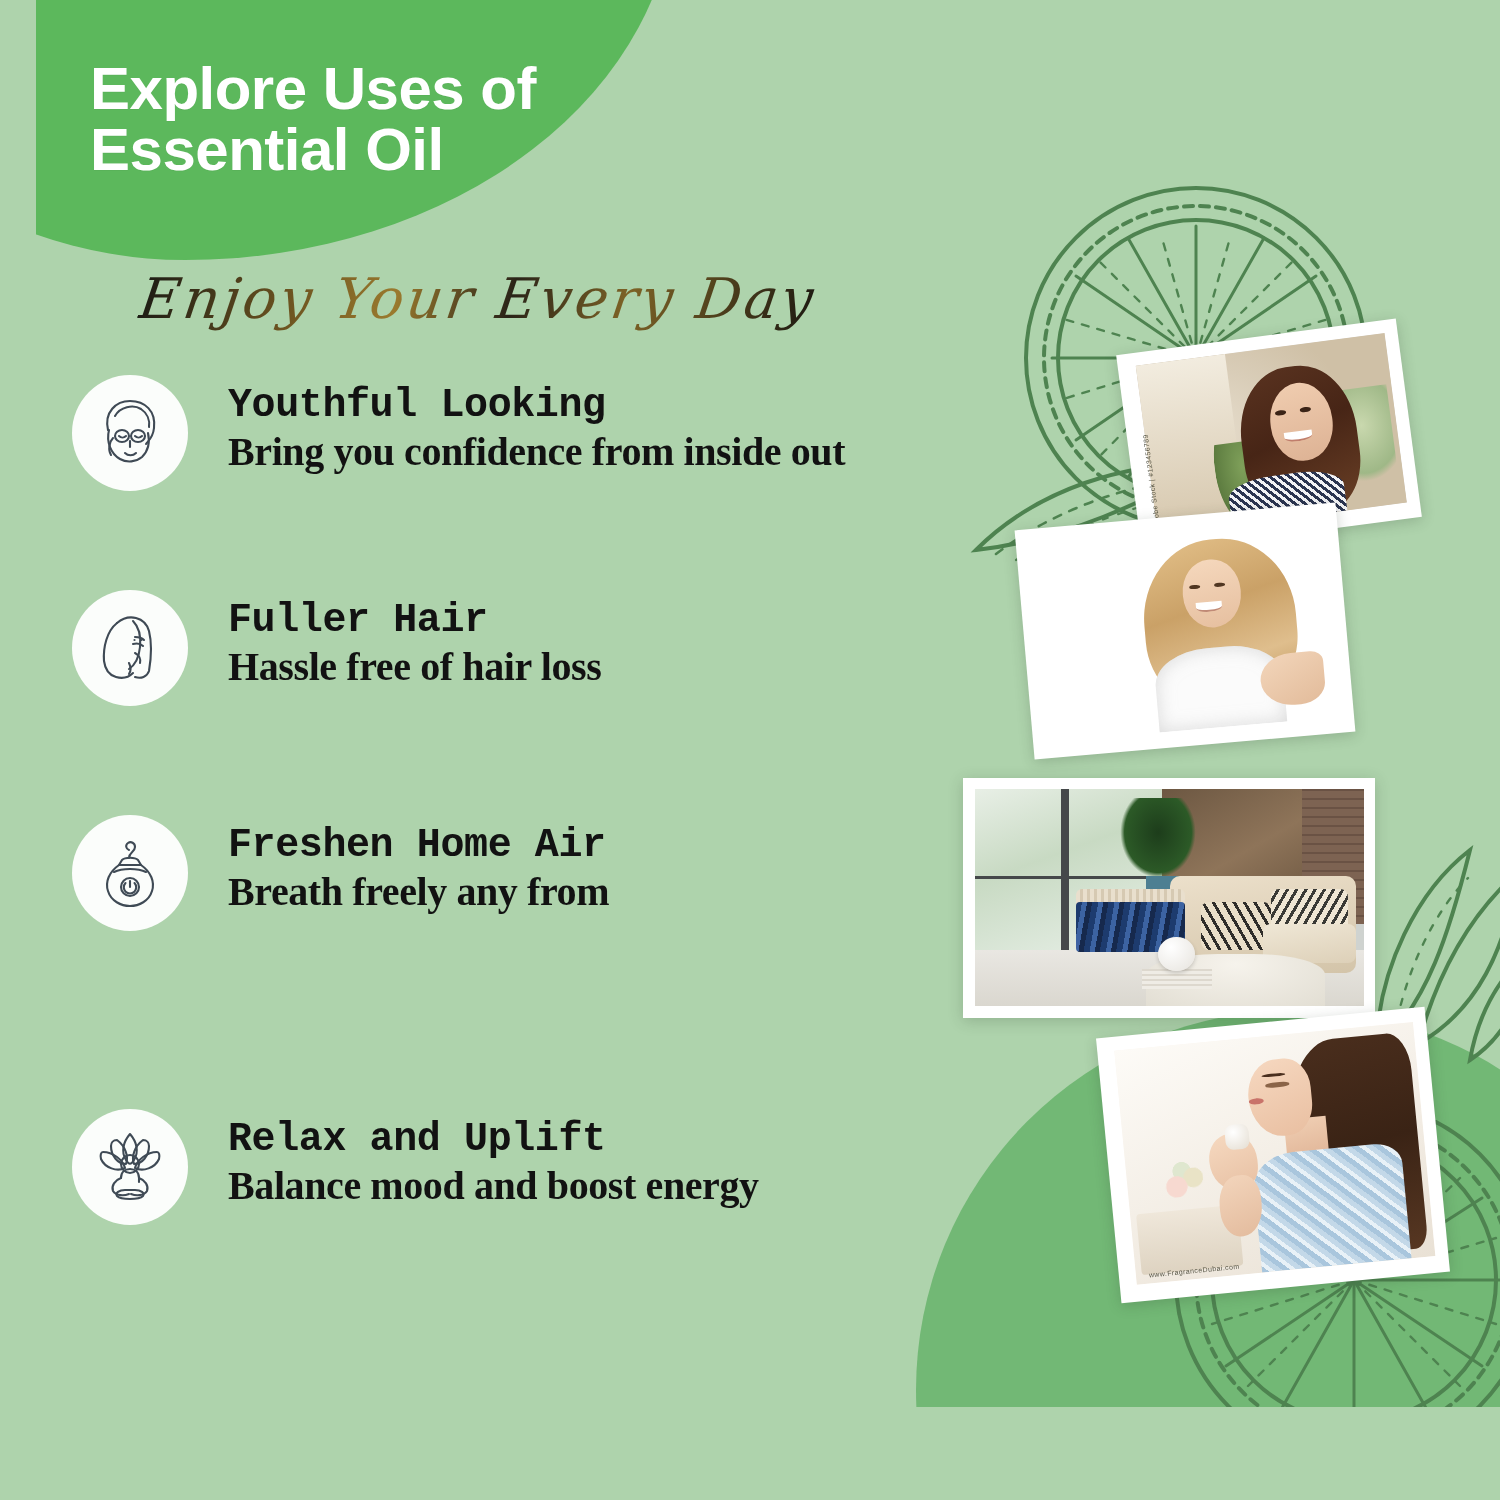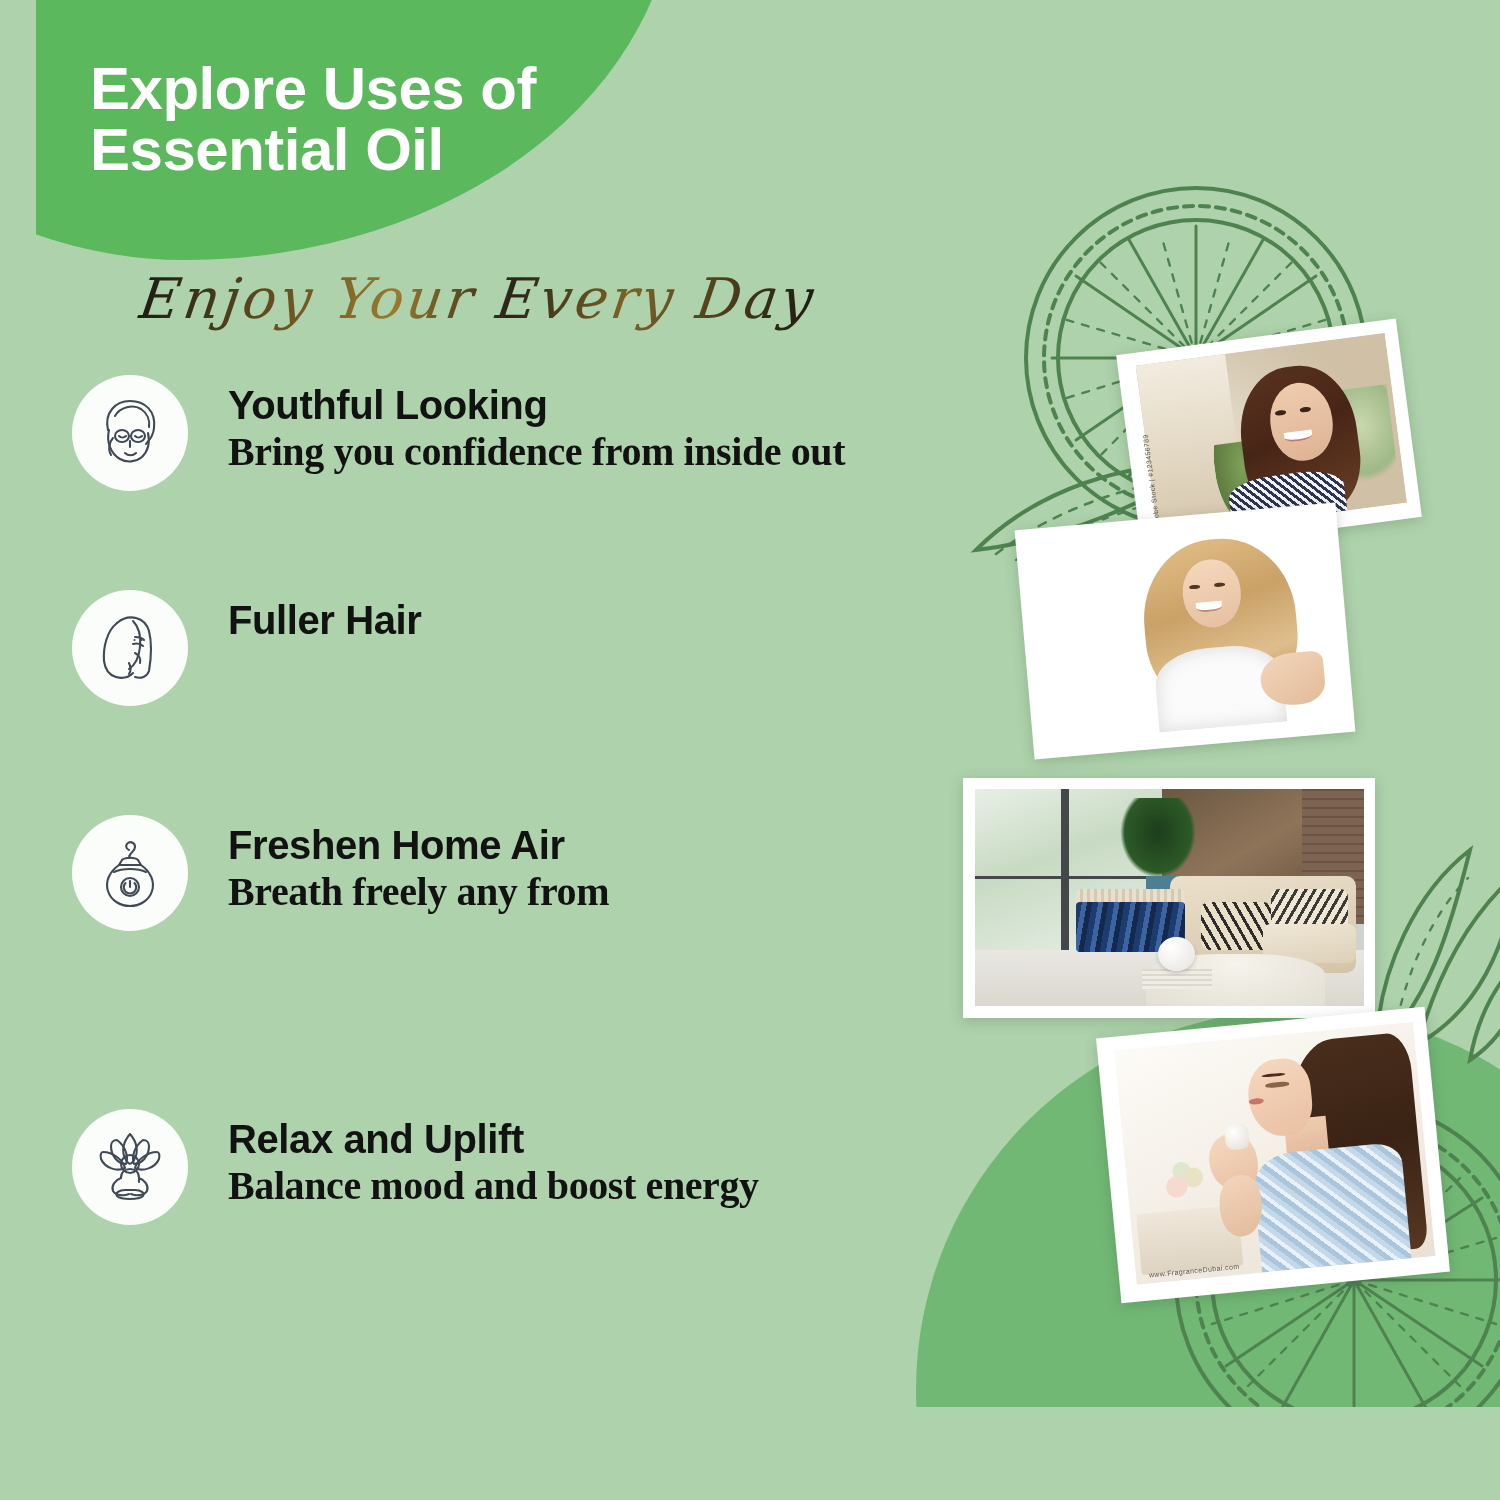--- a/index.html
+++ b/index.html
@@ -75,21 +75,21 @@
   .icon-badge svg{display:block;}
 
   .feature-text{
     margin-left:40px;
     padding-top:8px;
     color:#121212;
   }
   .feature-title{
     font-size:40px;font-weight:bold;line-height:1.14;
     letter-spacing:-0.4px;
-    font-family:Liberation Sans, sans-serif;
+    font-family:Liberation Mono, monospace;
   }
   .feature-sub{
     font-size:40px;font-weight:bold;line-height:1.14;
     letter-spacing:-0.4px;
     font-family:Liberation Serif, serif;
   }
 
   
   .photo{
     position:absolute;z-index:5;
@@ -415,20 +415,21 @@
             <path d="M44 37 C48 36 52 37 54 39"></path>
             <path d="M46 46 C50 48 52 52 51 56"></path>
             <path d="M40 56 C42 60 42 64 40 67"></path>
             <circle cx="45.5" cy="33" r="1.1" fill="#3f4a55" stroke="none"></circle>
             <circle cx="52.5" cy="33" r="1.1" fill="#3f4a55" stroke="none"></circle>
           </g>
         </svg>
       </div>
       <div class="feature-text">
         <div class="feature-title">Fuller Hair</div>
+        <div class="feature-sub">Hassle free of hair loss</div>
       </div>
     </div>
 
     <div class="feature feature-3">
       <div class="icon-badge">
         <svg width="82" height="82" viewBox="0 0 82 82">
           <g stroke="#3f4a55" stroke-width="2.1" fill="none" stroke-linecap="round" stroke-linejoin="round">
             <path d="M40 26 C40 20 46 20 46 15 C46 11 42 9 39 11 C36 13 37 17 40 18"></path>
             <path d="M33 28 C36 25 46 25 49 28 L52 33 L30 33 Z"></path>
             <path d="M30 33 C20 40 16 50 19 59 C22 69 32 74 41 74 C50 74 60 69 63 59 C66 50 62 40 52 33"></path>

